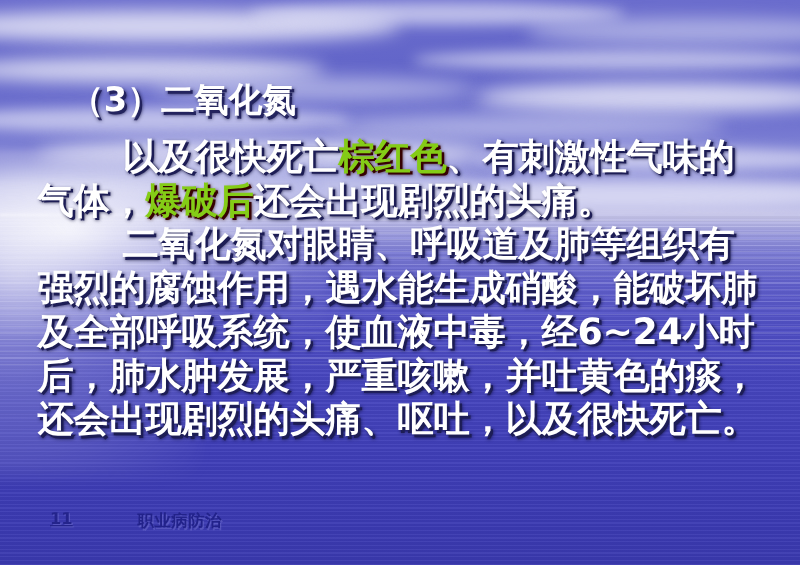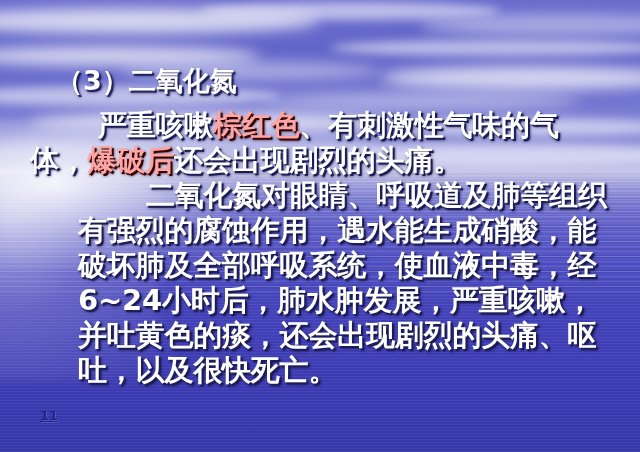--- a/index.html
+++ b/index.html
@@ -160,28 +160,28 @@
     font-size: 29px;
     line-height: 35px;
     font-weight: 700;
     color: #ffffff;
     text-shadow:
       2px 2px 0 #1d1d55,
       2px 2px 3px rgba(8,8,45,0.9);
     letter-spacing: -0.2px;
   }
   .para { margin: 0; padding: 0; }
-  .para + .para { margin-top: 0px; margin-left: 48px; }
+  .para + .para { margin-top: 0px; }
   .indent::before {
     content: "";
     display: inline-block;
     width: 58px;
   }
   .hl {
-    color: #fca5a5;
+    color: #84cc16;
     text-shadow:
       2px 2px 0 #360202,
       2px 2px 3px rgba(40,0,0,0.85);
   }
 
   
   .footer {
     position: absolute;
     left: 0;
     top: 408px;
@@ -237,27 +237,28 @@
   <div class="glow"></div>
   <div class="glow2"></div>
 
   <div class="content">
 
     <div class="slide-title">（3）二氧化氮</div>
 
     <div class="body-block">
 
       <p class="para indent">
-        <span>严重咳嗽</span><span class="hl">棕红色</span><span>、有刺激性气味的气体，</span><span class="hl">爆破后</span><span>还会出现剧烈的头痛。</span>
+        <span>以及很快死亡</span><span class="hl">棕红色</span><span>、有刺激性气味的气体，</span><span class="hl">爆破后</span><span>还会出现剧烈的头痛。</span>
       </p>
 
       <p class="para indent">
         <span>二氧化氮对眼睛、呼吸道及肺等组织有强烈的腐蚀作用，遇水能生成硝酸，能破坏肺及全部呼吸系统，使血液中毒，经6~24小时后，肺水肿发展，严重咳嗽，并吐黄色的痰，还会出现剧烈的头痛、呕吐，以及很快死亡。</span>
       </p>
 
     </div>
 
     <div class="footer">
       <span class="footer-num">11</span>
+      <span class="footer-text">职业病防治</span>
     </div>
 
   </div>
 </div>
 
 </body></html>

